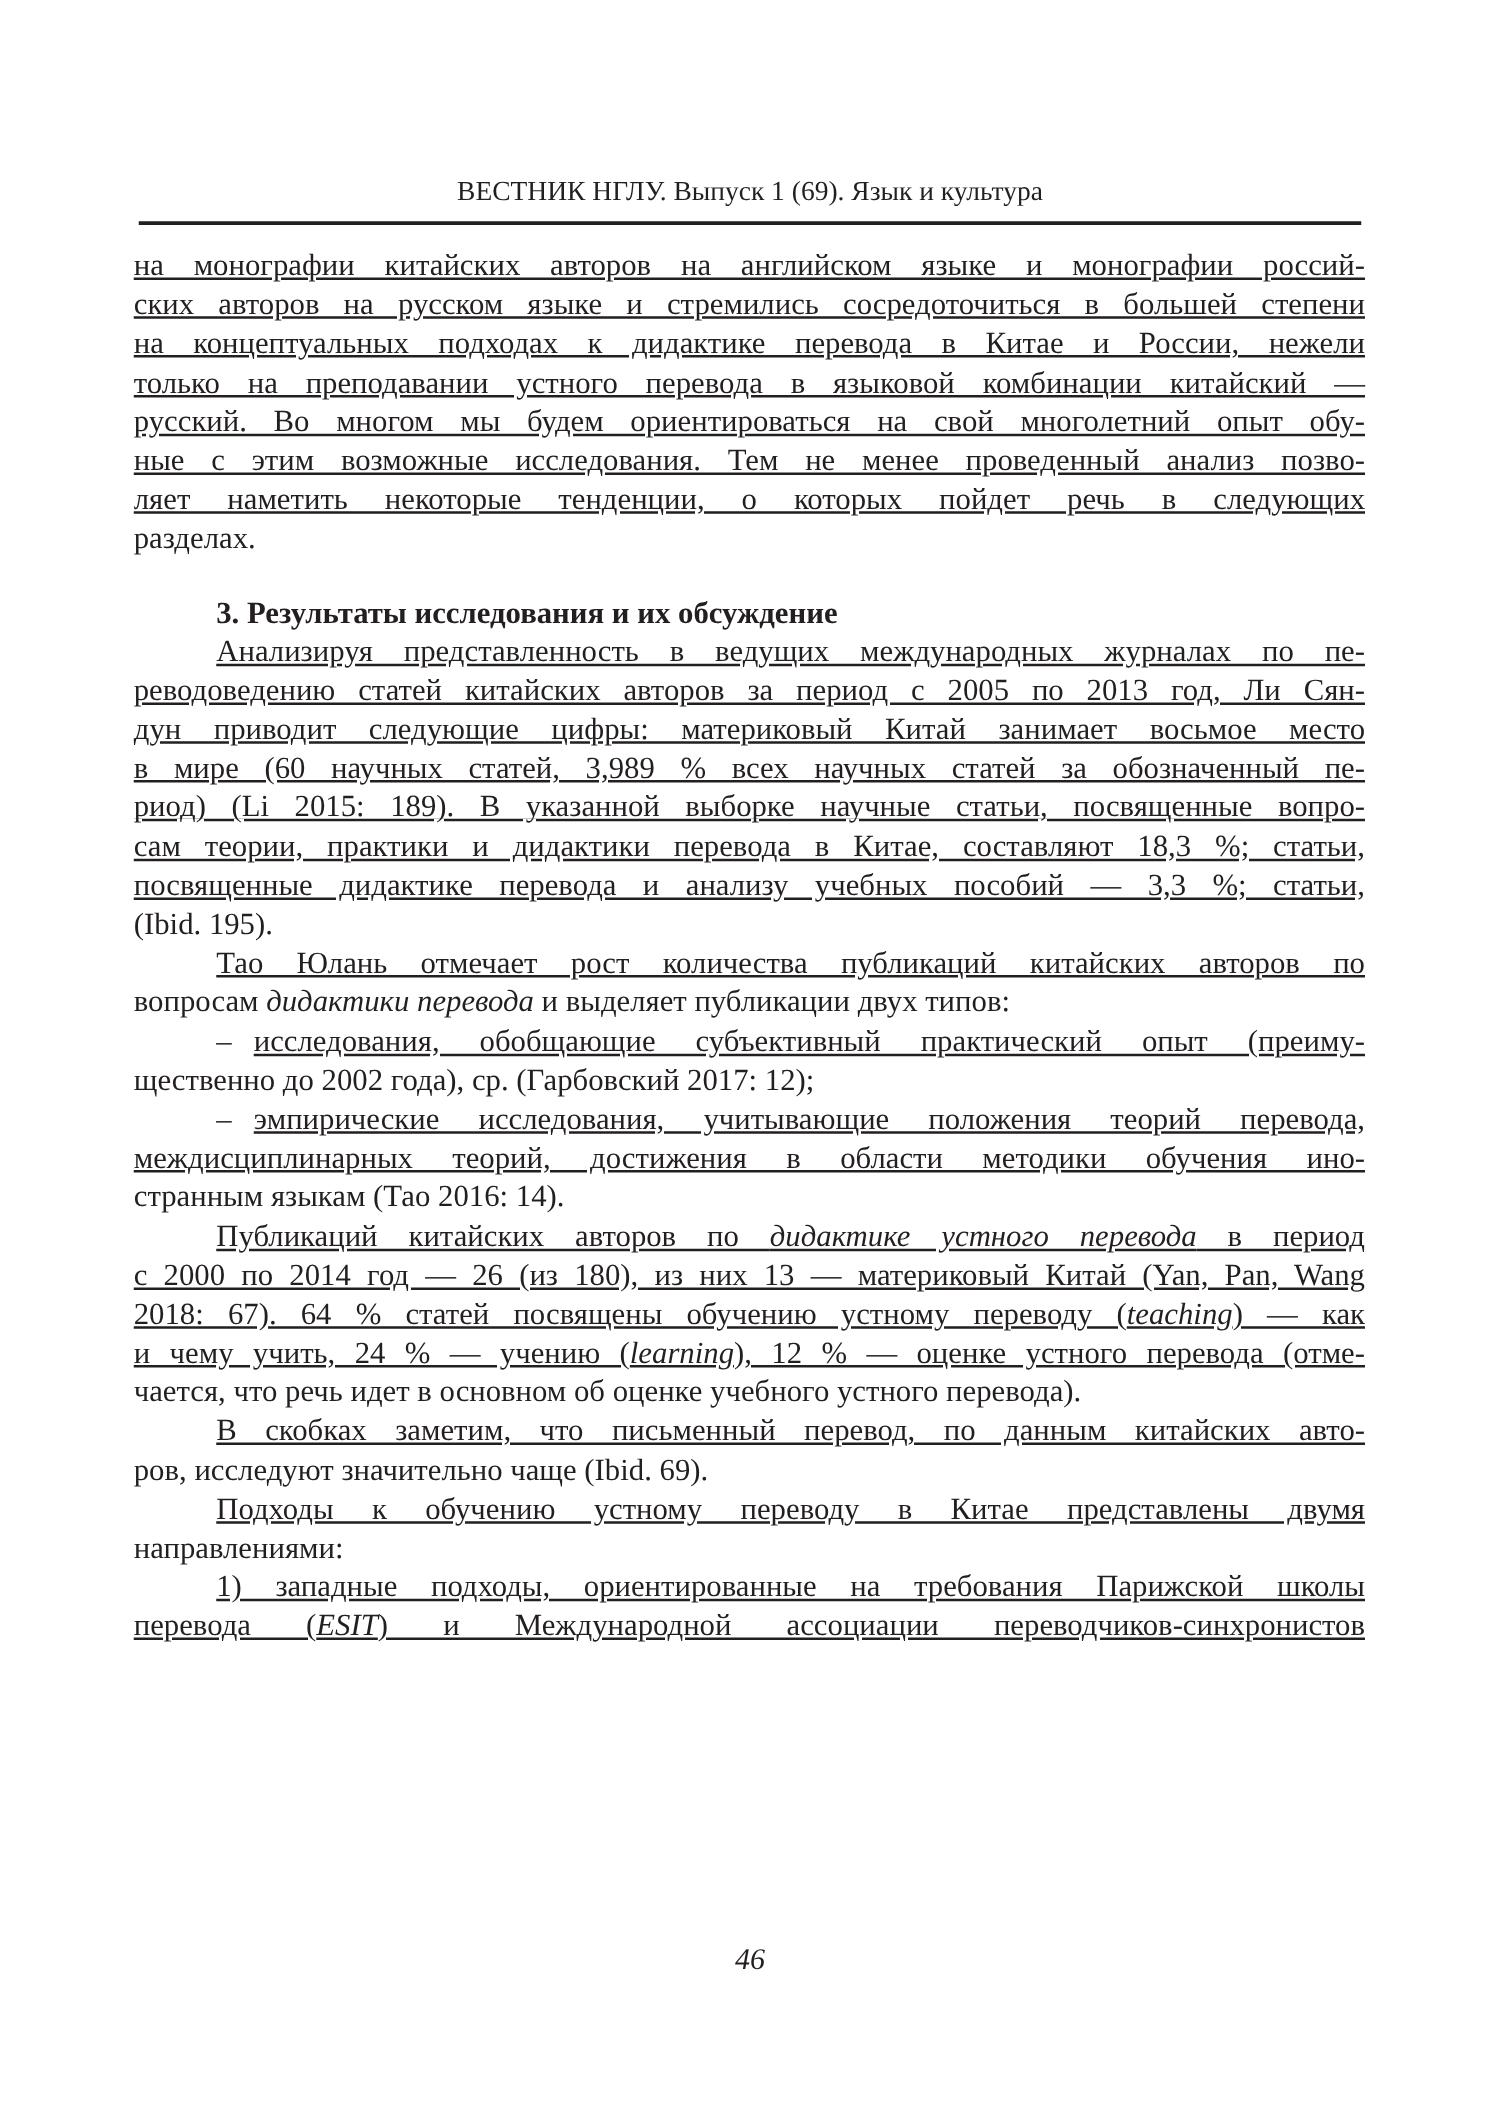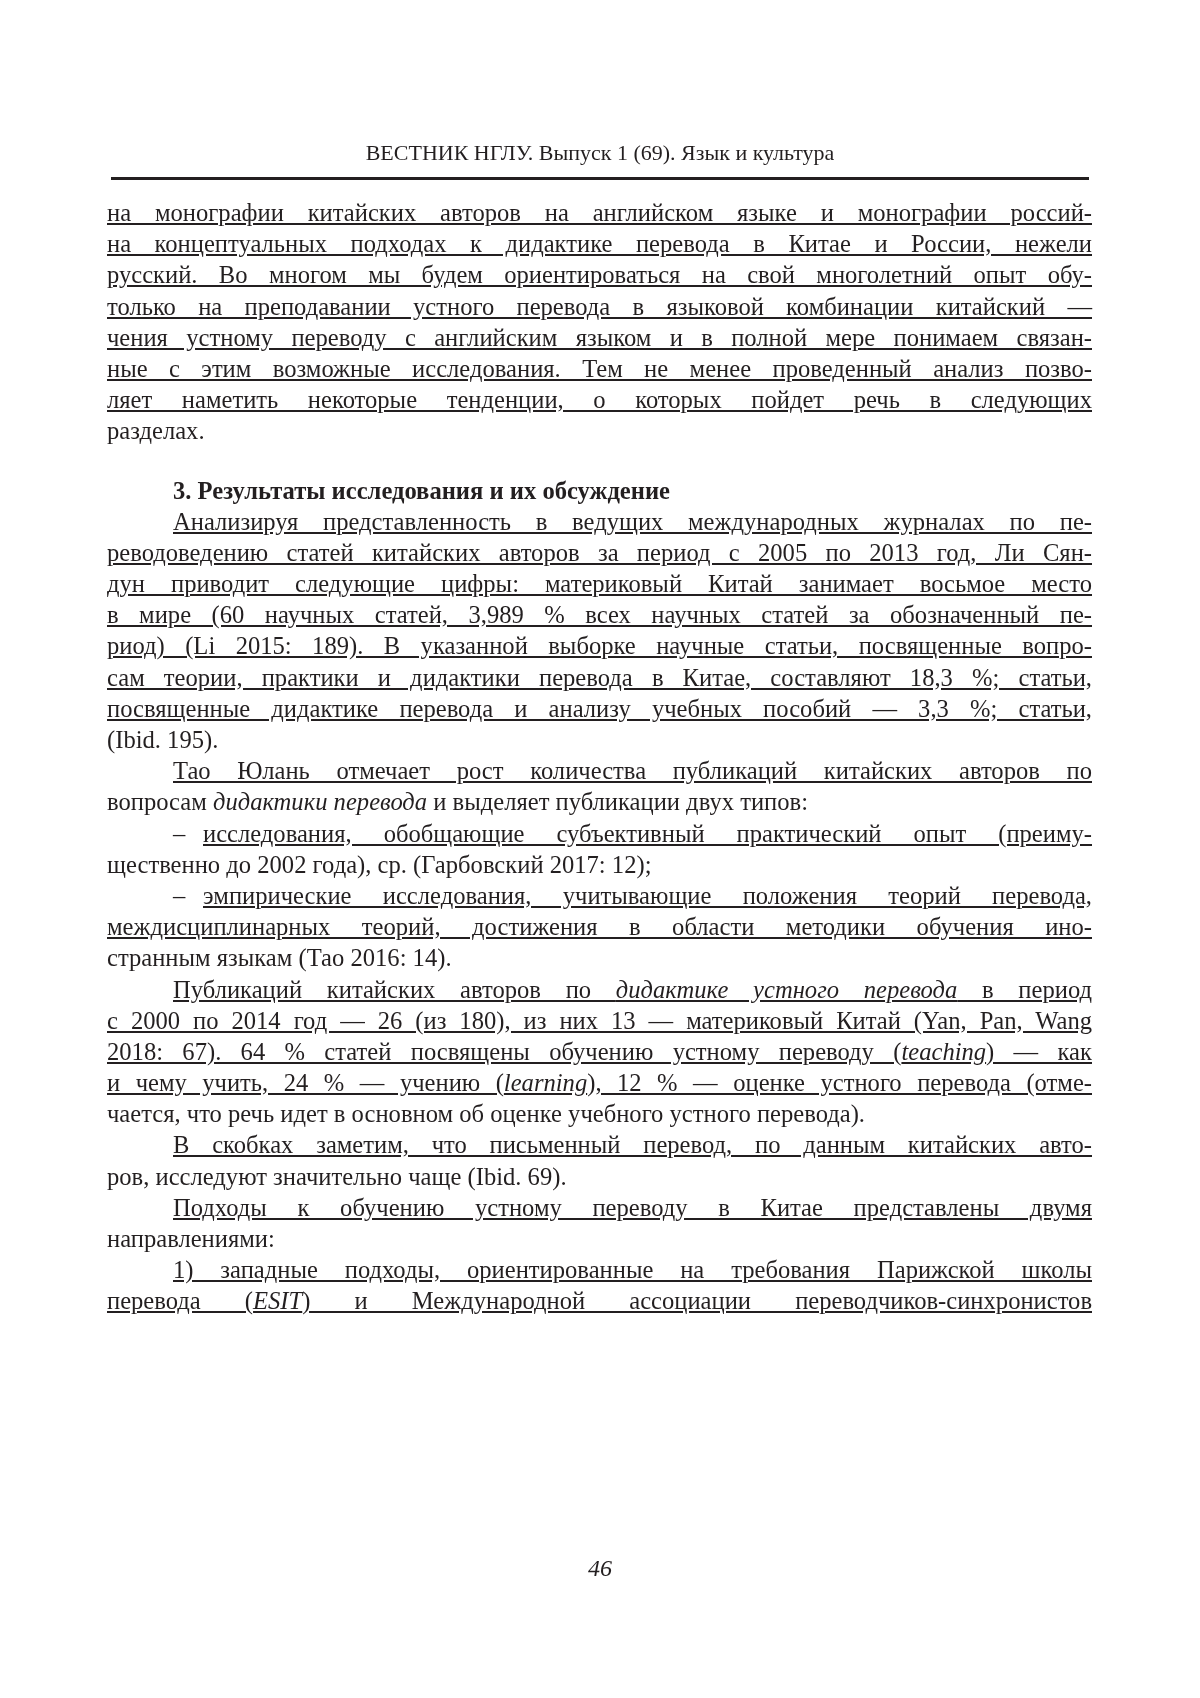--- a/index.html
+++ b/index.html
@@ -24,24 +24,24 @@
 
 <div class="page">
 
   <div class="running-head">ВЕСТНИК НГЛУ. Выпуск 1 (69). Язык и культура</div>
   <div class="rule"></div>
 
   <div class="body">
 
     <div>
       <span class="line j">на монографии китайских авторов на английском языке и монографии россий-</span>
+      <span class="line j">ских авторов на русском языке и стремились сосредоточиться в большей степени</span>
       <span class="line j">на концептуальных подходах к дидактике перевода в Китае и России, нежели</span>
+      <span class="line j">только на преподавании устного перевода в языковой комбинации китайский —</span>
       <span class="line j">русский. Во многом мы будем ориентироваться на свой многолетний опыт обу-</span>
-      <span class="line j">только на преподавании устного перевода в языковой комбинации китайский —</span>
-      <span class="line j">чения устному переводу с английским языком и в полной мере понимаем связан-</span>
       <span class="line j">ные с этим возможные исследования. Тем не менее проведенный анализ позво-</span>
       <span class="line j">ляет наметить некоторые тенденции, о которых пойдет речь в следующих</span>
       <span class="line l">разделах.</span>
     </div>
 
     <div class="gap"></div>
 
     <span class="line l ind heading">3. Результаты исследования и их обсуждение</span>
 
     <div>

